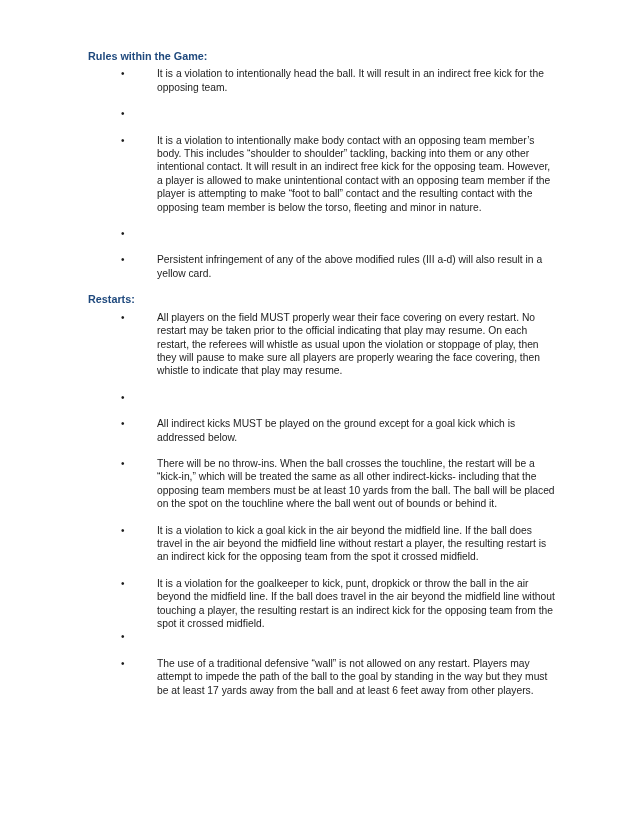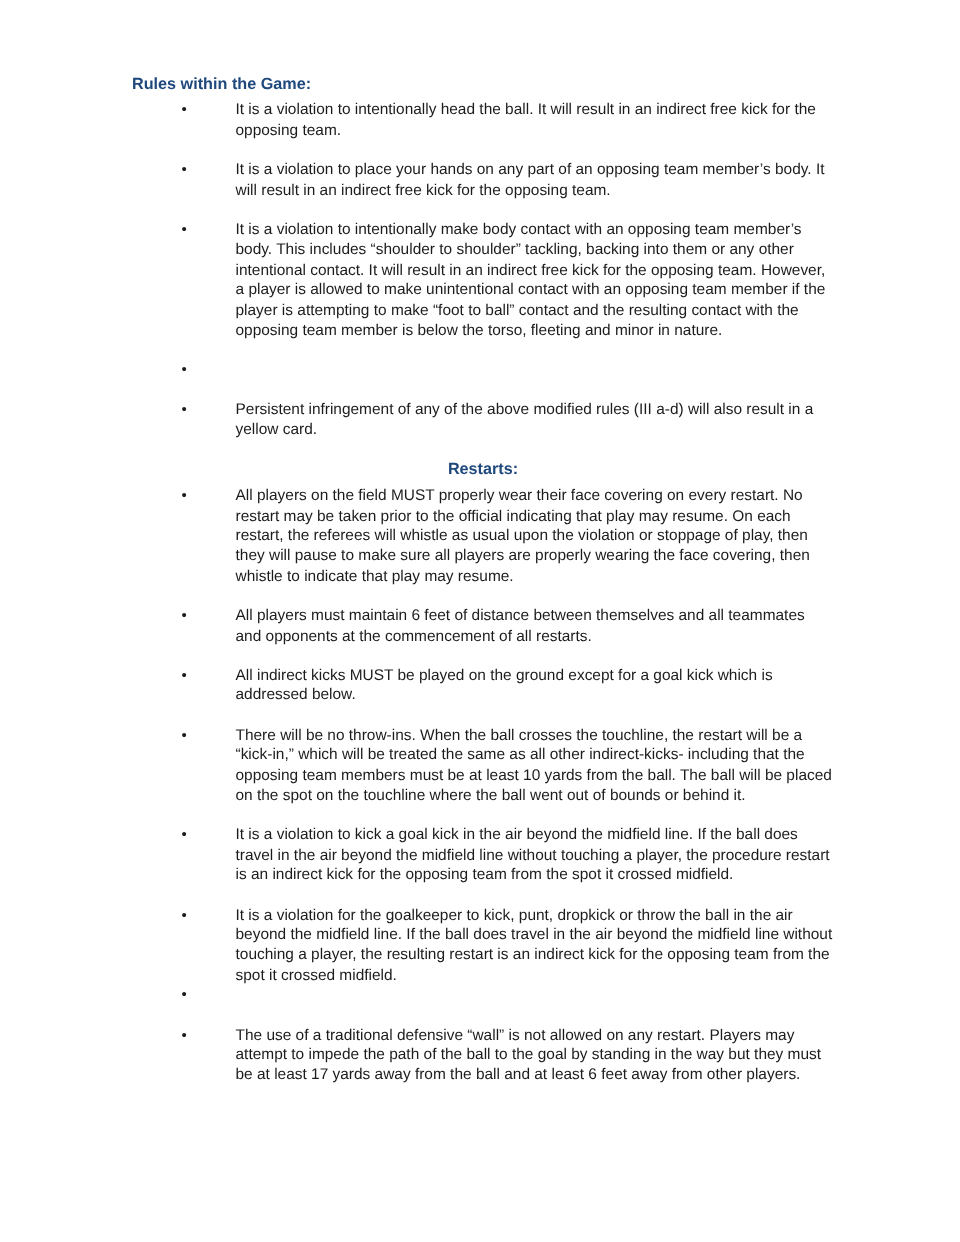--- a/index.html
+++ b/index.html
@@ -17,21 +17,21 @@
     top: 50px;
     width: 468px;
   }
   .heading {
     font-size: 10.8px;
     line-height: 13.4px;
     font-weight: bold;
     color: #1f497d;
     margin: 0 0 4px 0;
   }
-  .section-restarts .heading { margin-top: 7px; text-align: center; }
+  .section-restarts .heading { margin-top: 7px; }
   ul.bullets {
     list-style: none;
     margin: 0;
     padding: 0;
   }
   ul.bullets li {
     display: flex;
     align-items: flex-start;
     margin: 0 0 13px 0;
     font-size: 10.3px;
@@ -56,21 +56,20 @@
 
     <section class="section-rules">
       <h2 class="heading">Rules within the Game:</h2>
       <ul class="bullets">
         <li>
           <span class="bullet-glyph">•</span>
           <span class="bullet-text">It is a violation to intentionally head the ball. It will result in an indirect free kick for the opposing team.</span>
         </li>
         <li>
           <span class="bullet-glyph">•</span>
-          <span class="bullet-text">It is a violation to place your hands on any part of an opposing team member’s body. It will result in an indirect free kick for the opposing team.</span>
         </li>
         <li>
           <span class="bullet-glyph">•</span>
           <span class="bullet-text">It is a violation to intentionally make body contact with an opposing team member’s body.  This includes “shoulder to shoulder” tackling, backing into them or any other intentional contact.  It will result in an indirect free kick for the opposing team. However, a player is allowed to make unintentional contact with an opposing team member if the player is attempting to make “foot to ball” contact and the resulting contact with the opposing team member is below the torso, fleeting and minor in nature.</span>
         </li>
         <li>
           <span class="bullet-glyph">•</span>
         </li>
         <li>
           <span class="bullet-glyph">•</span>
@@ -81,33 +80,32 @@
 
     <section class="section-restarts">
       <h2 class="heading">Restarts:</h2>
       <ul class="bullets">
         <li>
           <span class="bullet-glyph">•</span>
           <span class="bullet-text">All players on the field MUST properly wear their face covering on every restart. No restart may be taken prior to the official indicating that play may resume. On each restart, the referees will whistle as usual upon the violation or stoppage of play, then they will pause to make sure all players are properly wearing the face covering, then whistle to indicate that play may resume.</span>
         </li>
         <li>
           <span class="bullet-glyph">•</span>
-          <span class="bullet-text">All players must maintain 6 feet of distance between themselves and all teammates and opponents at the commencement of all restarts.</span>
         </li>
         <li>
           <span class="bullet-glyph">•</span>
           <span class="bullet-text">All indirect kicks MUST be played on the ground except for a goal kick which is addressed below.</span>
         </li>
         <li>
           <span class="bullet-glyph">•</span>
           <span class="bullet-text">There will be no throw-ins. When the ball crosses the touchline, the restart will be a “kick-in,” which will be treated the same as all other indirect-kicks- including that the opposing team members must be at least 10 yards from the ball.  The ball will be placed on the spot on the touchline where the ball went out of bounds or behind it.</span>
         </li>
         <li>
           <span class="bullet-glyph">•</span>
-          <span class="bullet-text">It is a violation to kick a goal kick in the air beyond the midfield line. If the ball does travel in the air beyond the midfield line without touching a player, the procedure restart is an indirect kick for the opposing team from the spot it crossed midfield.</span>
+          <span class="bullet-text">It is a violation to kick a goal kick in the air beyond the midfield line. If the ball does travel in the air beyond the midfield line without restart a player, the resulting restart is an indirect kick for the opposing team from the spot it crossed midfield.</span>
         </li>
         <li class="tight">
           <span class="bullet-glyph">•</span>
           <span class="bullet-text">It is a violation for the goalkeeper to kick, punt, dropkick or throw the ball in the air beyond the midfield line. If the ball does travel in the air beyond the midfield line without touching a player, the resulting restart is an indirect kick for the opposing team from the spot it crossed midfield.</span>
         </li>
         <li>
           <span class="bullet-glyph">•</span>
         </li>
         <li>
           <span class="bullet-glyph">•</span>

